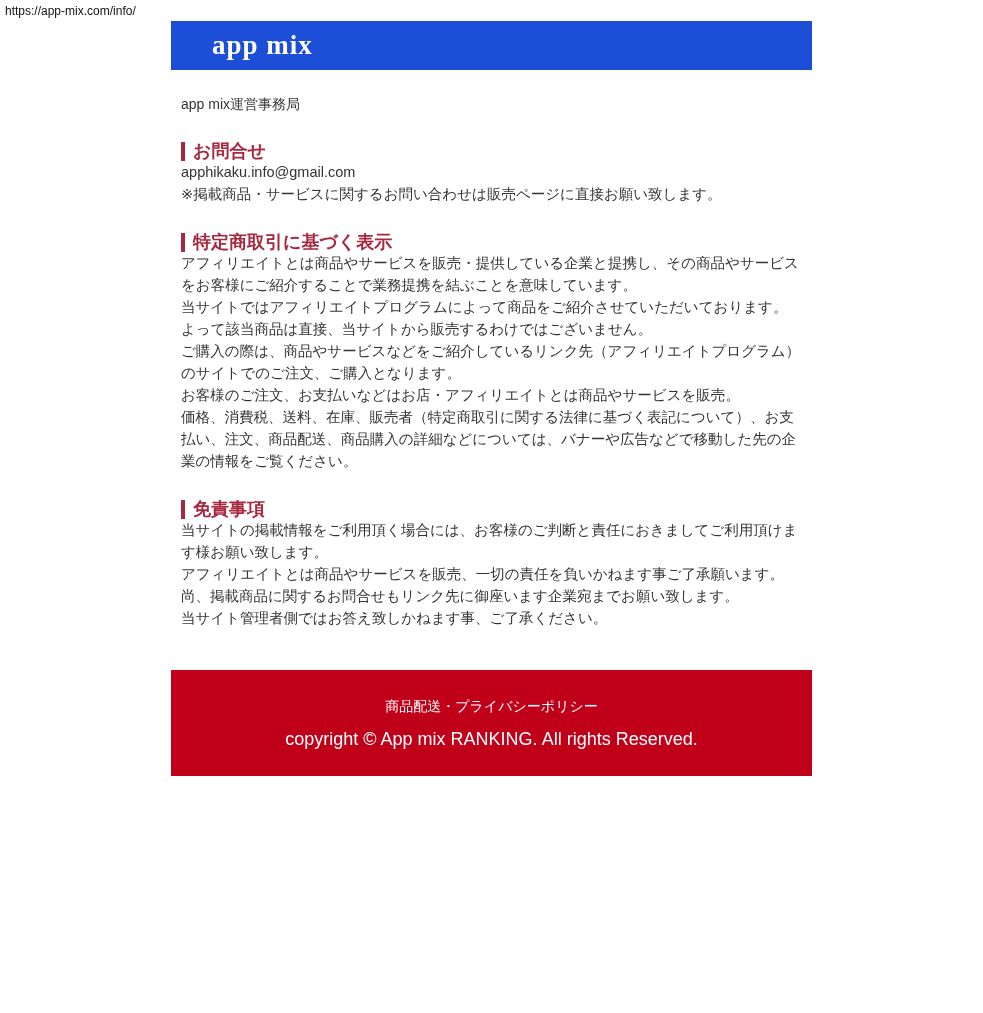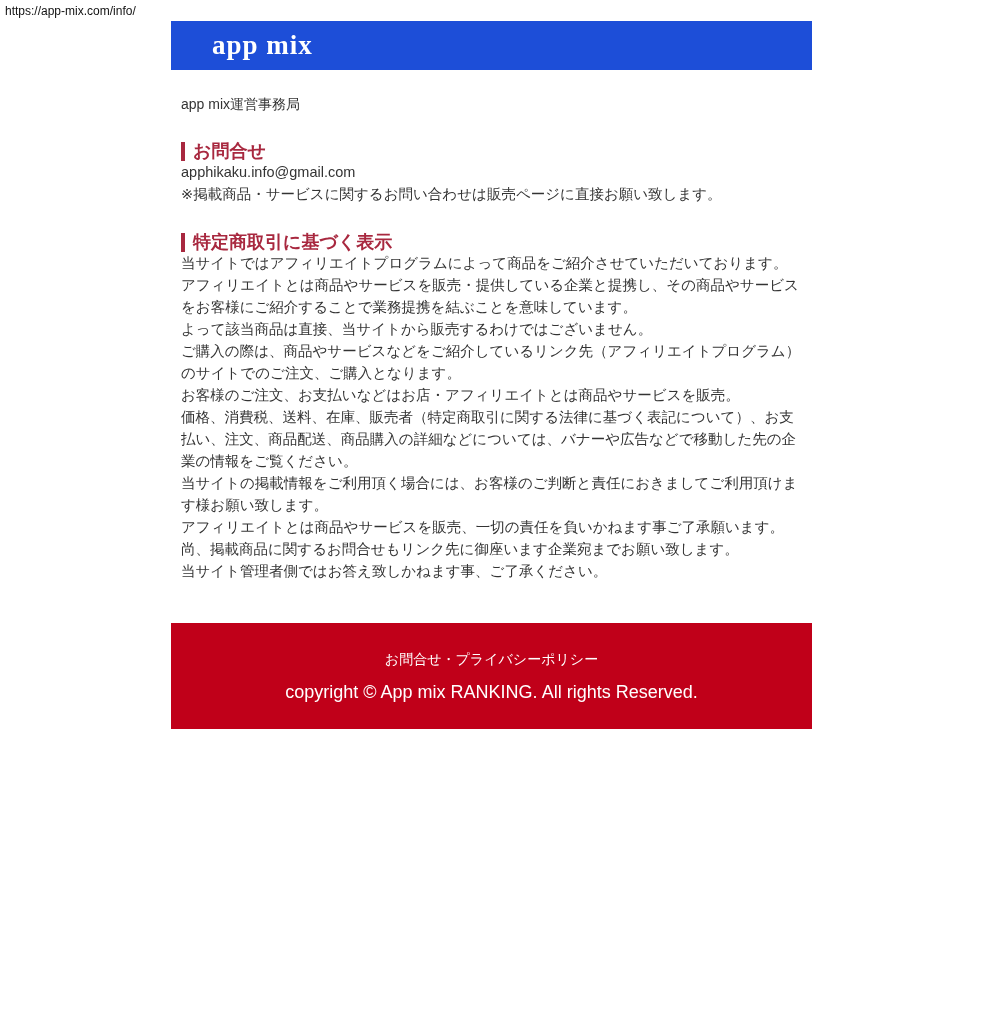--- a/index.html
+++ b/index.html
@@ -107,36 +107,37 @@
       <p class="operator">app mix運営事務局</p>
 
       <section>
         <h2 class="section-heading">お問合せ</h2>
         <p class="body-text">apphikaku.info@gmail.com</p>
         <p class="body-text">※掲載商品・サービスに関するお問い合わせは販売ページに直接お願い致します。</p>
       </section>
 
       <section>
         <h2 class="section-heading">特定商取引に基づく表示</h2>
+        <p class="body-text">アフィリエイトとは商品やサービスを販売・提供している企業と提携し、その商品やサービスをお客様にご紹介することで業務提携を結ぶことを意味しています。</p>
         <p class="body-text">当サイトではアフィリエイトプログラムによって商品をご紹介させていただいております。</p>
-        <p class="body-text">アフィリエイトとは商品やサービスを販売・提供している企業と提携し、その商品やサービスをお客様にご紹介することで業務提携を結ぶことを意味しています。</p>
         <p class="body-text">よって該当商品は直接、当サイトから販売するわけではございません。</p>
         <p class="body-text">ご購入の際は、商品やサービスなどをご紹介しているリンク先（アフィリエイトプログラム）のサイトでのご注文、ご購入となります。</p>
         <p class="body-text">お客様のご注文、お支払いなどはお店・アフィリエイトとは商品やサービスを販売。</p>
         <p class="body-text">価格、消費税、送料、在庫、販売者（特定商取引に関する法律に基づく表記について）、お支払い、注文、商品配送、商品購入の詳細などについては、バナーや広告などで移動した先の企業の情報をご覧ください。</p>
       </section>
 
       <section>
+        <h2 class="section-heading">免責事項</h2>
         <p class="body-text">当サイトの掲載情報をご利用頂く場合には、お客様のご判断と責任におきましてご利用頂けます様お願い致します。</p>
         <p class="body-text">アフィリエイトとは商品やサービスを販売、一切の責任を負いかねます事ご了承願います。</p>
         <p class="body-text">尚、掲載商品に関するお問合せもリンク先に御座います企業宛までお願い致します。</p>
         <p class="body-text">当サイト管理者側ではお答え致しかねます事、ご了承ください。</p>
       </section>
 
     </main>
 
     <footer class="site-footer">
-      <a class="footer-link">お問合せ・プライバシーポリシー</a>
+      <a class="footer-link">商品配送・プライバシーポリシー</a>
       <p class="footer-copyright">copyright © App mix RANKING. All rights Reserved.</p>
     </footer>
 
   </div>
 </div>
 
 </body></html>

